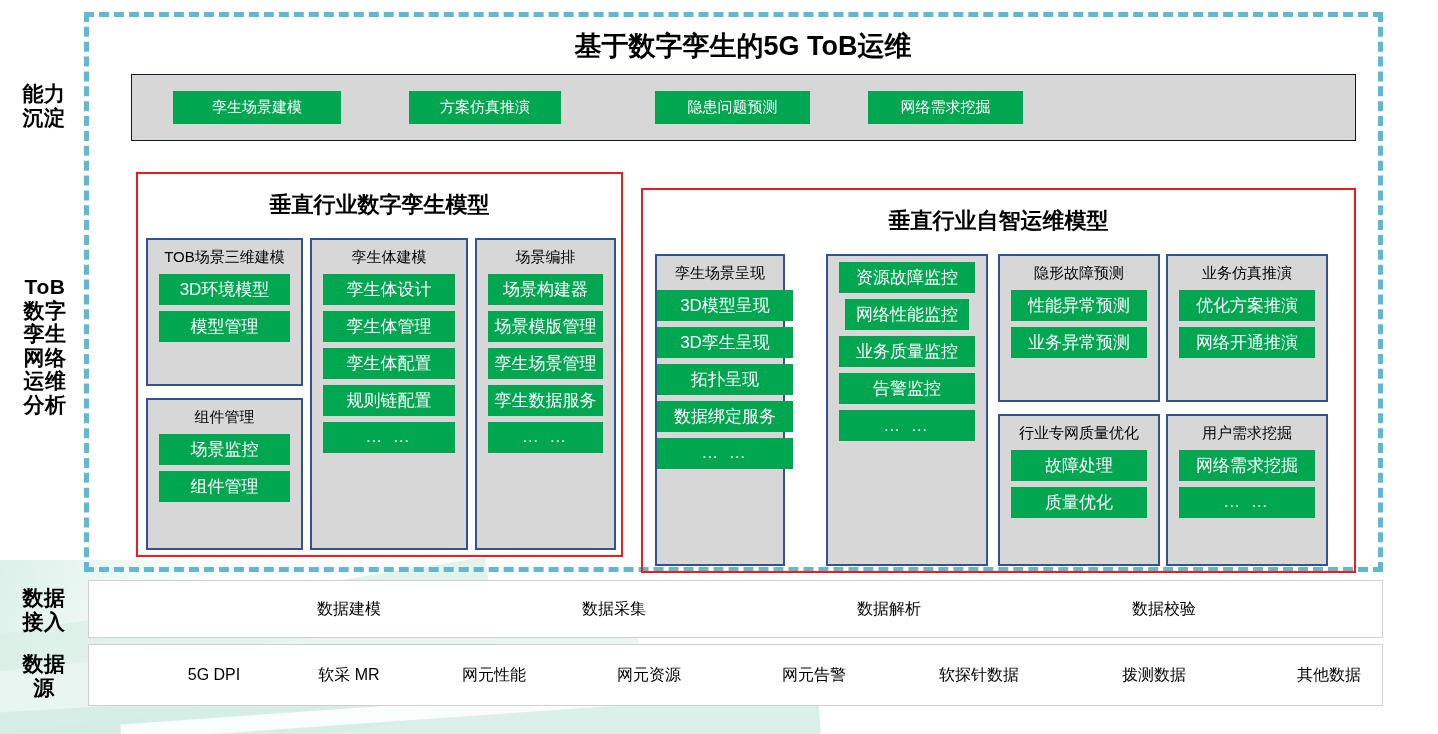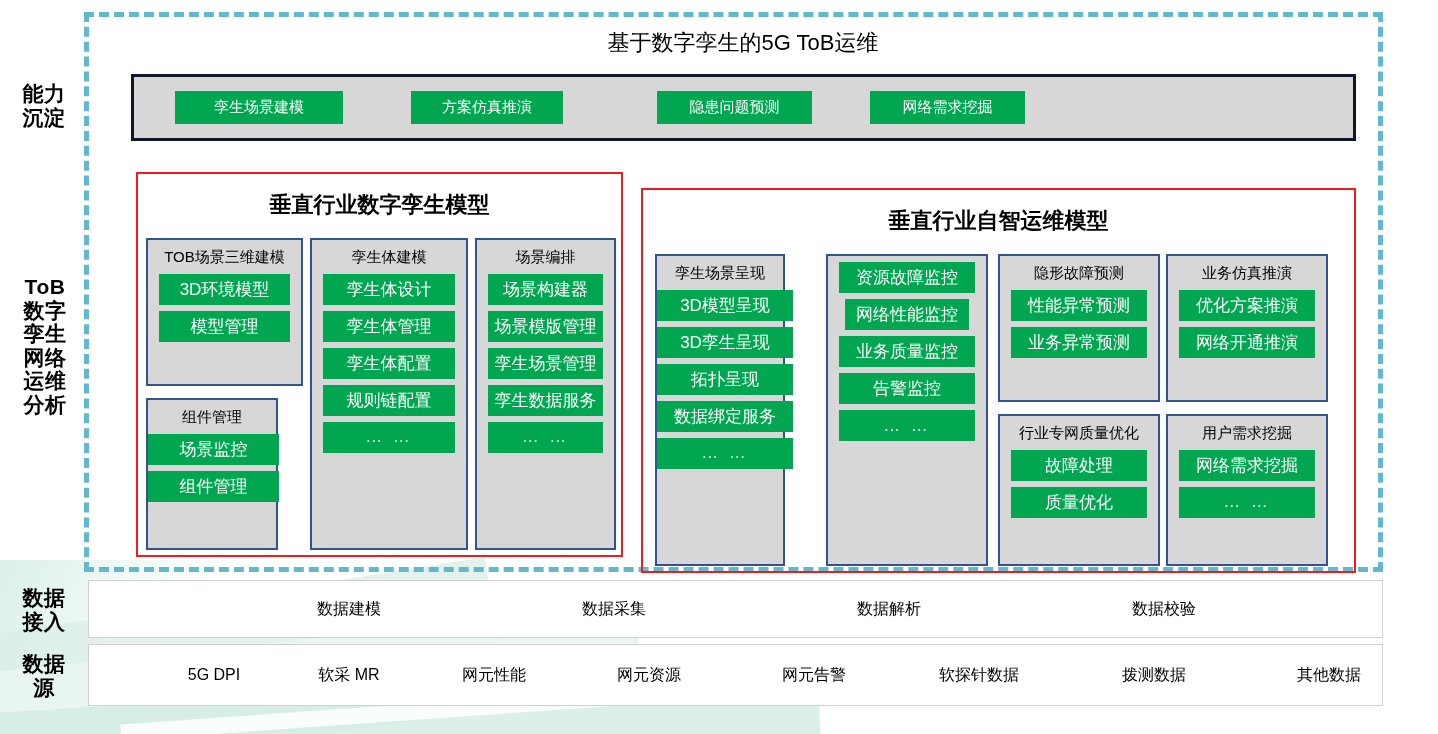--- a/index.html
+++ b/index.html
@@ -40,28 +40,28 @@
     letter-spacing: .5px;
   }
   #lbl-capability { left: 6px; top: 82px; width: 76px; font-size: 21px; }
   #lbl-tob { left: 10px; top: 275px; width: 70px; font-size: 21px; }
   #lbl-access { left: 6px; top: 586px; width: 76px; font-size: 21px; }
   #lbl-source { left: 6px; top: 652px; width: 76px; font-size: 21px; }
 
   
   #main-title {
     position: absolute; left: 130px; top: 28px; width: 1226px;
-    text-align: center; font-size: 22px; font-weight: normal; color: #000;
+    text-align: center; font-size: 27px; font-weight: bold; color: #000;
   }
 
   
   .cap-bar {
     position: absolute; left: 131px; top: 74px;
     width: 1225px; height: 67px;
-    background: #d7d7d7; border: 3px solid #0f172a;
+    background: #d7d7d7; border: 1px solid #0f172a;
     display: flex; align-items: center;
   }
   .cap-chip {
     background: #00a650; color: #fff;
     font-size: 15px; height: 33px;
     display: flex; align-items: center; justify-content: center;
     position: absolute;
   }
   .cap-chip.c0 { left: 41px; width: 168px; }
   .cap-chip.c1 { left: 277px; width: 152px; }
@@ -146,21 +146,21 @@
     </div>
 
   <div id="models-mount">
       <div class="model-box" id="model-left" style="left: 136px; top: 172px; width: 487px; height: 385px;">
         <div class="model-title">垂直行业数字孪生模型</div>
         <div class="panel" style="left: 8px; top: 64px; width: 157px; height: 148px;">
           <div class="panel-head">TOB场景三维建模</div>
           <div class="chip" style="width: 131px;">3D环境模型</div>
           <div class="chip" style="width: 131px;">模型管理</div>
         </div>
-        <div class="panel" style="left: 8px; top: 224px; width: 132px; height: 152px;">
+        <div class="panel" style="left: 8px; top: 224px; width: 157px; height: 152px;">
           <div class="panel-head">组件管理</div>
           <div class="chip" style="width: 131px;">场景监控</div>
           <div class="chip" style="width: 131px;">组件管理</div>
         </div>
         <div class="panel" style="left: 172px; top: 64px; width: 158px; height: 312px;">
           <div class="panel-head">孪生体建模</div>
           <div class="chip" style="width: 132px;">孪生体设计</div>
           <div class="chip" style="width: 132px;">孪生体管理</div>
           <div class="chip" style="width: 132px;">孪生体配置</div>
           <div class="chip" style="width: 132px;">规则链配置</div>

